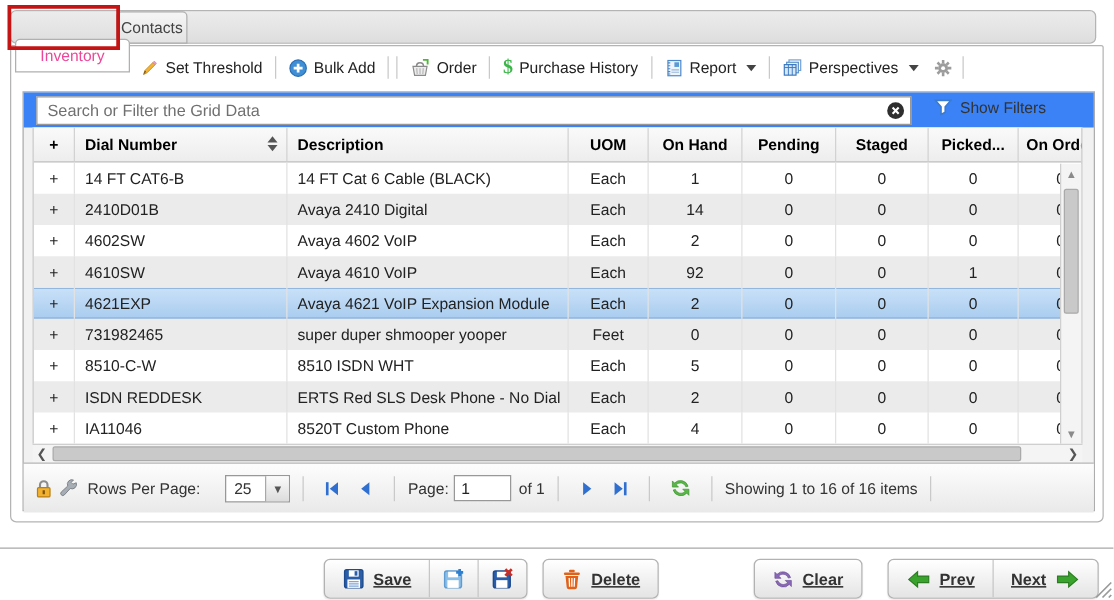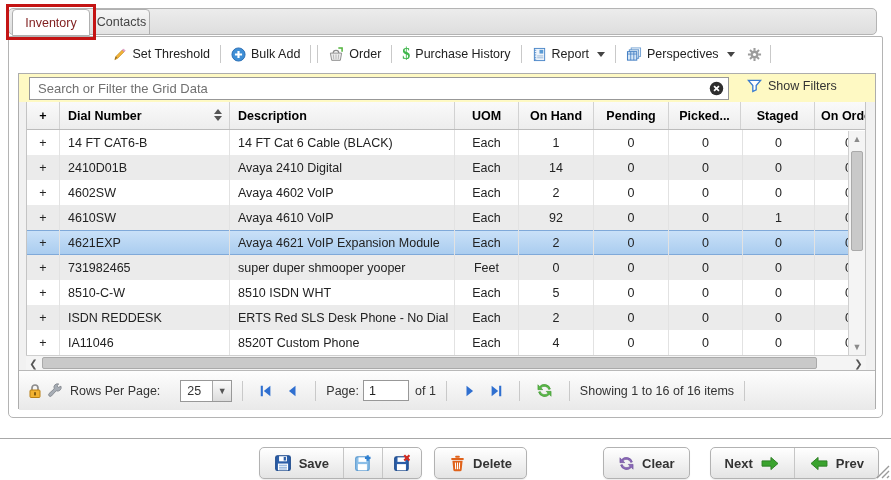--- a/index.html
+++ b/index.html
@@ -4,42 +4,42 @@
 <style>
   * { margin:0; padding:0; box-sizing:border-box; }
   body { background:#fff; font-family:"Liberation Sans", sans-serif; }
   .page { position:relative; width:891px; height:480px; background:#fff; overflow:hidden; }
 
   
   .tabstrip { position:absolute; left:8px; top:8px; width:869px; height:27px;
     background:linear-gradient(#ececec,#dedede); border:1px solid #b4b4b4; border-radius:5px; }
   .tab { position:absolute; top:9px; height:26px; display:flex; align-items:center; justify-content:center;
     font-size:12.5px; border:1px solid #b0b0b0; border-radius:4px 4px 0 0; cursor:default; }
-  .tab-active { left:12px; width:78px; height:27px; background:#fff; color:#7f1d1d; z-index:3; }
+  .tab-active { left:12px; width:92px; height:27px; background:#fff; color:#ec4899; z-index:3;margin-top:22px; }
   .tab-idle { left:93px; width:57px; background:linear-gradient(#f6f6f6,#e3e3e3); color:#444; z-index:2; }
   .annotation-box { position:absolute; left:6px; top:4px; width:90px; height:36px;
     border:3px solid #c41414; z-index:4; pointer-events:none; }
 
   
   .panel { position:absolute; left:8px; top:36px; width:875px; height:382px;
     background:#fff; border:1px solid #b4b4b4; border-radius:2px 2px 5px 5px; }
 
   
   .toolbar { position:absolute; top:3px; left:0; right:0; height:28px; display:flex;
     align-items:center; justify-content:center; padding-right:12px; }
   .tbtn { display:flex; align-items:center; gap:5px; padding:3px 6px; font-size:12.5px; color:#222;
     border:1px solid transparent; border-radius:3px; cursor:pointer; white-space:nowrap; }
   .tsep { width:1px; height:18px; background:#c9c9c9; margin:0 3px; }
   .caret { width:0; height:0; border-left:4px solid transparent; border-right:4px solid transparent;
     border-top:5px solid #444; margin-left:3px; }
 
   
   .gridwrap { position:absolute; left:9px; top:36px; width:858px; height:336px;
     border:1px solid #adadad; background:#f1f1f1; }
-  .searchrow { position:absolute; left:0; top:0; width:100%; height:28px; background:#fef9c3; }
+  .searchrow { position:absolute; left:0; top:0; width:100%; height:28px; background:#3b82f6; }
   .searchbox { position:absolute; left:10px; top:3px; width:700px; height:23px; }
   .searchbox input { width:100%; height:100%; border:1px solid #989898; padding:0 26px 0 8px;
     font-size:13px; color:#444; font-family:"Liberation Sans", sans-serif; }
   .searchbox input::placeholder { color:#707070; }
   .search-clear { position:absolute; right:5px; top:4px; width:15px; height:15px; cursor:pointer; }
   .showfilters { position:absolute; left:728px; top:4px; display:flex; align-items:center; gap:6px;
     font-size:12.5px; color:#333; cursor:pointer; }
 
   
   .tablearea { position:absolute; left:7px; top:28px; width:840px; height:253px; overflow:hidden;
@@ -88,21 +88,21 @@
     margin-left:20px; cursor:pointer; }
   .rpp-select .val { flex:1; display:flex; align-items:center; padding-left:6px; }
   .rpp-select .btn { width:19px; background:linear-gradient(#fbfbfb,#dcdcdc); border-left:1px solid #a8a8a8;
     display:flex; align-items:center; justify-content:center; color:#555; font-size:9px; }
   .pageinput { width:46px; height:21px; border:1px solid #989898; font-size:12.5px; padding:0 5px;
     margin:0 6px 0 4px; font-family:"Liberation Sans", sans-serif; color:#222; }
   .pgico { margin:0 6px; cursor:pointer; display:flex; align-items:center; }
 
   
   .divider { position:absolute; left:0; top:438px; width:891px; height:1px; background:#a8a8a8; }
-  .footerbar { position:absolute; top:447px; right:12px; display:flex; align-items:flex-start; height:32px; }
+  .footerbar { position:absolute; top:447px; right:12px; display:flex; align-items:flex-start; height:32px;text-decoration:underline; }
   .btngroup { display:flex; height:32px; border:1px solid #b2b2b2; border-radius:5px;
     background:linear-gradient(#ffffff,#e4e4e4); overflow:hidden;
     box-shadow:0 1px 1px rgba(0,0,0,0.08); }
   .fbtn { display:flex; align-items:center; gap:7px; padding:0 14px; font-size:13px; font-weight:bold;
     color:#333; cursor:pointer; border-right:1px solid #c6c6c6; }
   .fbtn:last-child { border-right:none; }
   .fbtn.icon-only { padding:0 10px; }
   .g-delete { margin-left:12px; } .g-clear { margin-left:76px; } .g-nav { margin-left:20px; }
   .grip { position:absolute; right:1px; bottom:1px; cursor:nwse-resize; }
 </style>
@@ -213,22 +213,22 @@
               <span>Dial Number</span>
               <span class="sorticon">
                   <span class="up"></span>
                   <span class="dn"></span>
                 </span>
             </div>
             <div class="th w-desc">Description</div>
             <div class="th w-uom">UOM</div>
             <div class="th w-num">On Hand</div>
             <div class="th w-num">Pending</div>
+            <div class="th w-staged">Staged</div>
             <div class="th w-picked">Picked...</div>
-            <div class="th w-staged">Staged</div>
             <div class="th w-oo">On Order</div>
           </div>
         </div>
         <div class="tbody">
           <div class="tr">
             <div class="td w-exp">+</div>
             <div class="td w-part">14 FT CAT6-B</div>
             <div class="td w-desc">14 FT Cat 6 Cable (BLACK)</div>
             <div class="td w-uom">Each</div>
             <div class="td w-num">1</div>
@@ -441,31 +441,31 @@
       <div class="fbtn">
         <svg width="17" height="17" viewBox="0 0 16 16">
           <path d="M13.6 6.6 A6 6 0 0 0 3.4 4.2 L1.8 2.6 V7.2 H6.4 L4.7 5.5 A4.3 4.3 0 0 1 11.9 7 Z" fill="#8a68b8" stroke="#6a4d96" stroke-width="0.5"></path>
           <path d="M2.4 9.4 A6 6 0 0 0 12.6 11.8 L14.2 13.4 V8.8 H9.6 L11.3 10.5 A4.3 4.3 0 0 1 4.1 9 Z" fill="#8a68b8" stroke="#6a4d96" stroke-width="0.5"></path>
         </svg>
         <span>Clear</span>
       </div>
     </div>
     <div class="btngroup g-nav">
       <div class="fbtn">
+        <svg width="20" height="15" viewBox="0 0 20 16">
+          <path d="M9 1.5 L1.5 8 L9 14.5 V10.8 H18.5 V5.2 H9 Z" fill="#3aa32e" stroke="#2c7d22"></path>
+        </svg>
+        <span>Prev</span>
+      </div>
+      <div class="fbtn">
         <span>Next</span>
         <svg width="20" height="15" viewBox="0 0 20 16">
           <path d="M11 1.5 L18.5 8 L11 14.5 V10.8 H1.5 V5.2 H11 Z" fill="#3aa32e" stroke="#2c7d22"></path>
         </svg>
       </div>
-      <div class="fbtn">
-        <svg width="20" height="15" viewBox="0 0 20 16">
-          <path d="M9 1.5 L1.5 8 L9 14.5 V10.8 H18.5 V5.2 H9 Z" fill="#3aa32e" stroke="#2c7d22"></path>
-        </svg>
-        <span>Prev</span>
-      </div>
     </div>
   </div>
 
   <svg class="grip" width="17" height="17" viewBox="0 0 17 17">
     <path d="M16 4 L4 16 M16 9 L9 16 M16 14 L14 16" stroke="#9a9a9a" stroke-width="1.4"></path>
   </svg>
 
 </div>
 
 </body></html>

